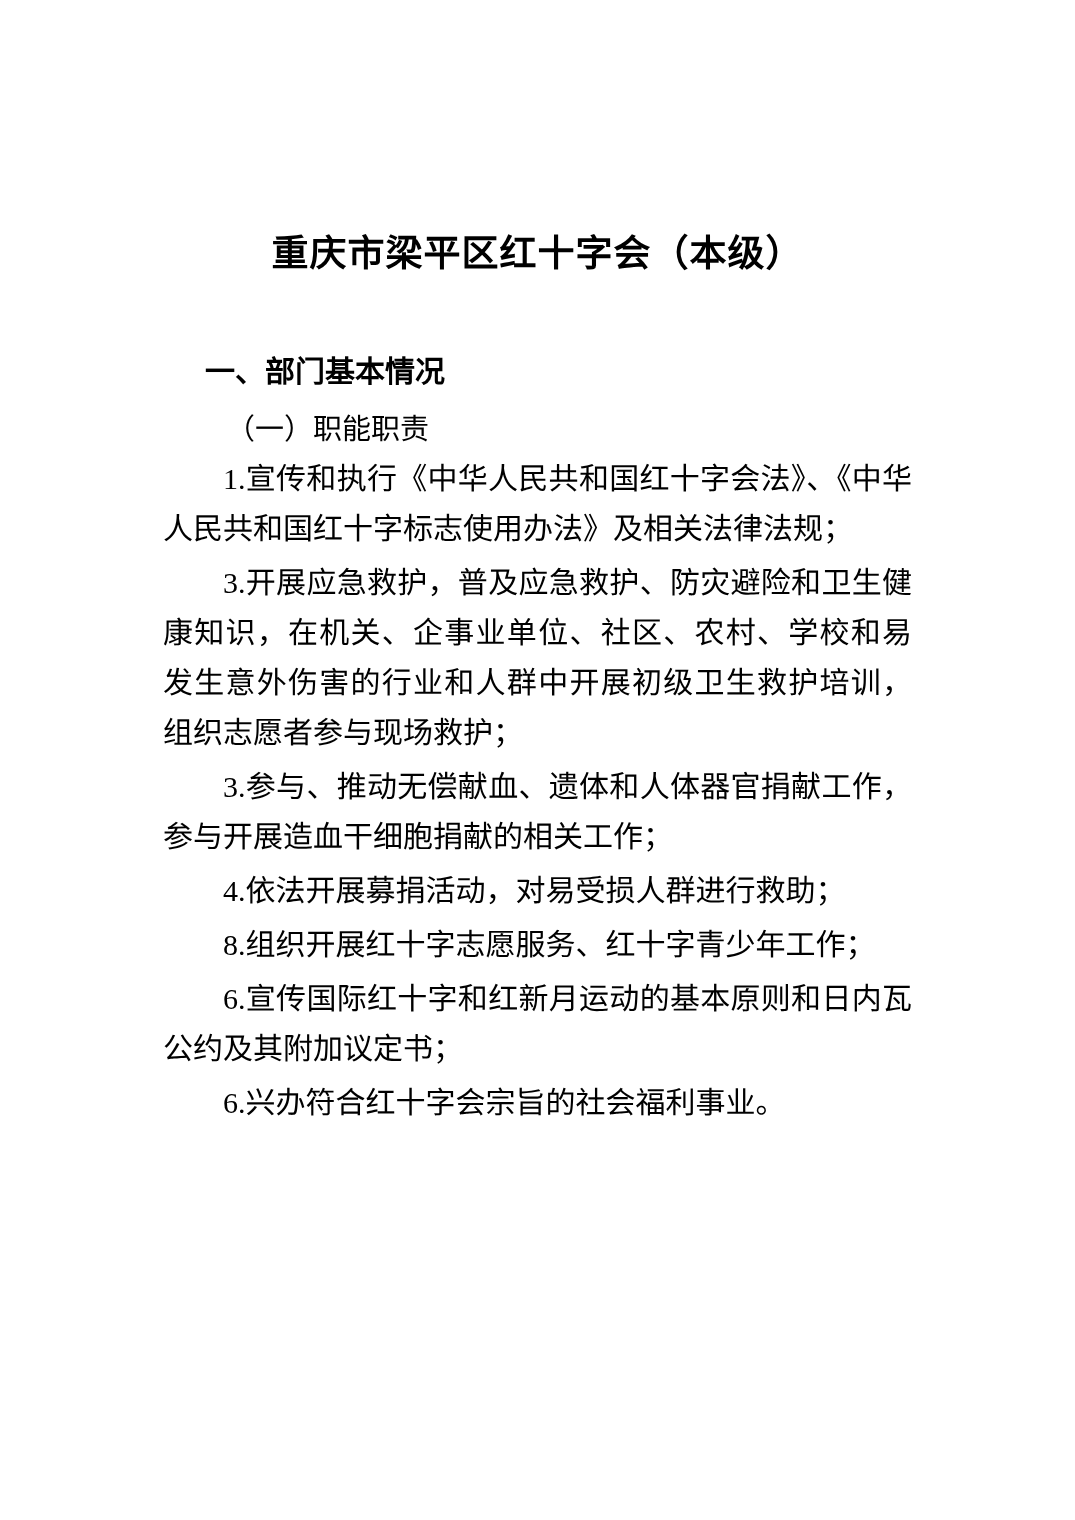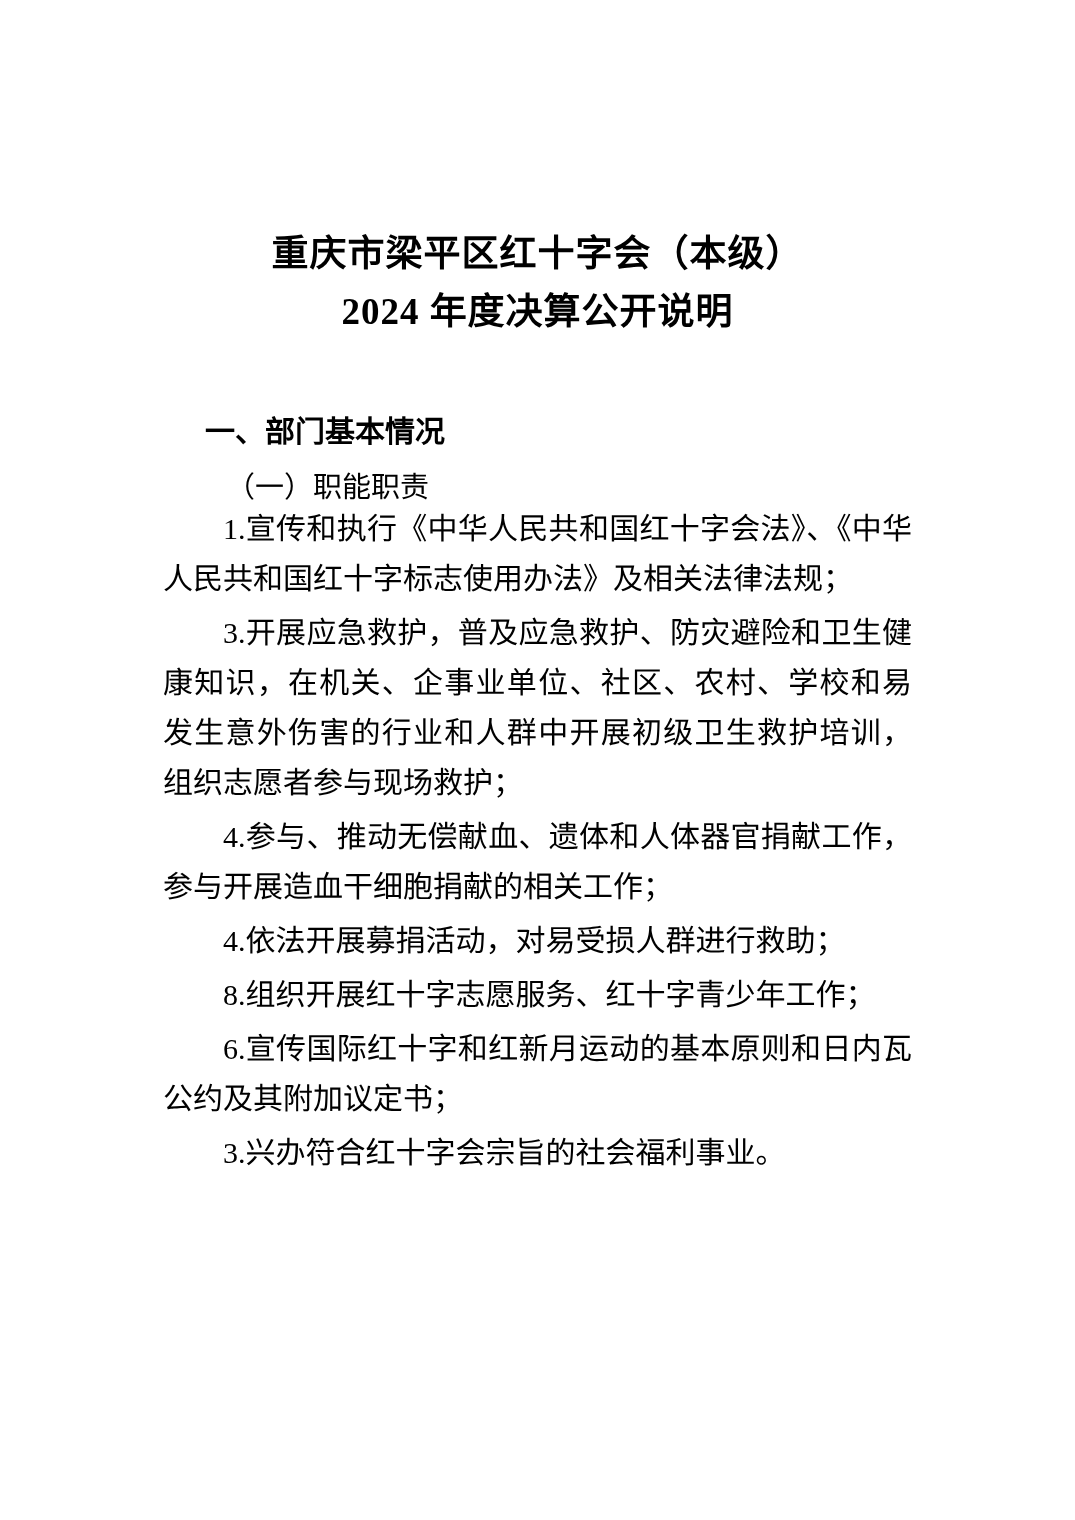--- a/index.html
+++ b/index.html
@@ -28,32 +28,32 @@
     font-weight: 700;
     font-family: "Liberation Serif", "DejaVu Serif", serif;
     letter-spacing: 1px;
   }
   .section-heading {
     margin: 74px 0 0 0;
     padding-left: 42px;
     font-size: 30px;
     line-height: 34px;
     font-weight: 700;
-    font-family: Liberation Sans, sans-serif;
+    font-family: Liberation Mono, monospace;
   }
   .subsection-heading {
     margin: 22px 0 0 0;
     padding-left: 63px;
     font-size: 29px;
     line-height: 33px;
     font-weight: 400;
     font-family: "Liberation Serif", "DejaVu Serif", serif;
   }
   .body-text {
-    margin-top: 0;
+    margin-top: 8px;
     font-size: 30px;
     line-height: 50px;
   }
   .body-text p {
     margin: 0 0 4px 0;
     text-indent: 60px;
     text-align: justify;
     text-align-last: left;
   }
   .page-footer {
@@ -68,33 +68,32 @@
   }
 </style>
 </head>
 <body>
 
 <div class="page">
   <div class="content">
 
     <div class="title-block">
       <div>重庆市梁平区红十字会（本级）</div>
-      <div>2024 年度决算公开说明</div>
     </div>
 
     <div class="section-heading">一、部门基本情况</div>
 
     <div class="subsection-heading">（一）职能职责</div>
 
     <div class="body-text">
       <p>1.宣传和执行《中华人民共和国红十字会法》、《中华人民共和国红十字标志使用办法》及相关法律法规；</p>
       <p>3.开展应急救护，普及应急救护、防灾避险和卫生健康知识，在机关、企事业单位、社区、农村、学校和易发生意外伤害的行业和人群中开展初级卫生救护培训，组织志愿者参与现场救护；</p>
-      <p>4.参与、推动无偿献血、遗体和人体器官捐献工作，参与开展造血干细胞捐献的相关工作；</p>
+      <p>3.参与、推动无偿献血、遗体和人体器官捐献工作，参与开展造血干细胞捐献的相关工作；</p>
       <p>4.依法开展募捐活动，对易受损人群进行救助；</p>
       <p>8.组织开展红十字志愿服务、红十字青少年工作；</p>
       <p>6.宣传国际红十字和红新月运动的基本原则和日内瓦公约及其附加议定书；</p>
-      <p>3.兴办符合红十字会宗旨的社会福利事业。</p>
+      <p>6.兴办符合红十字会宗旨的社会福利事业。</p>
     </div>
 
   </div>
 
   <div class="page-footer">- 1 -</div>
 </div>
 
 </body></html>

